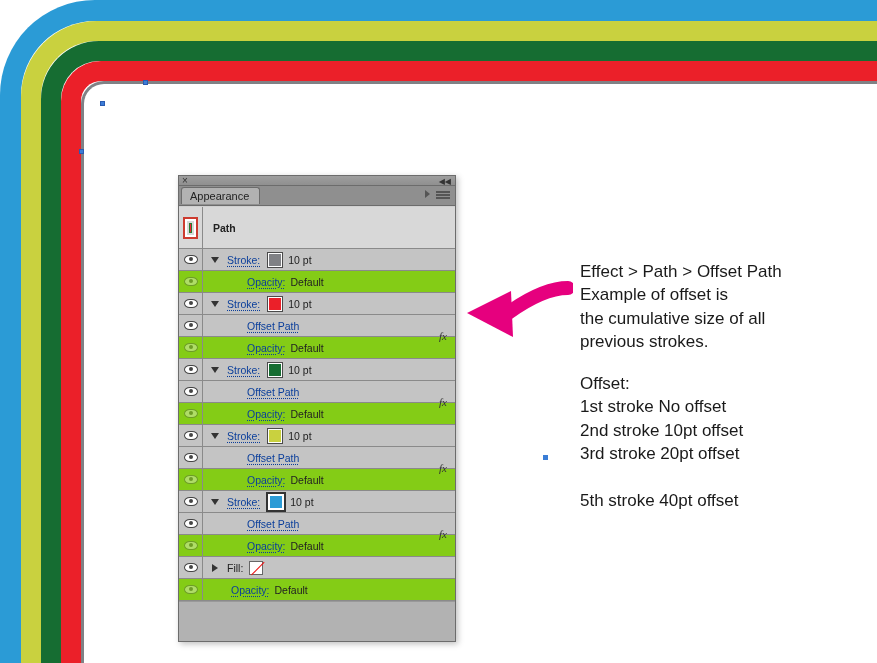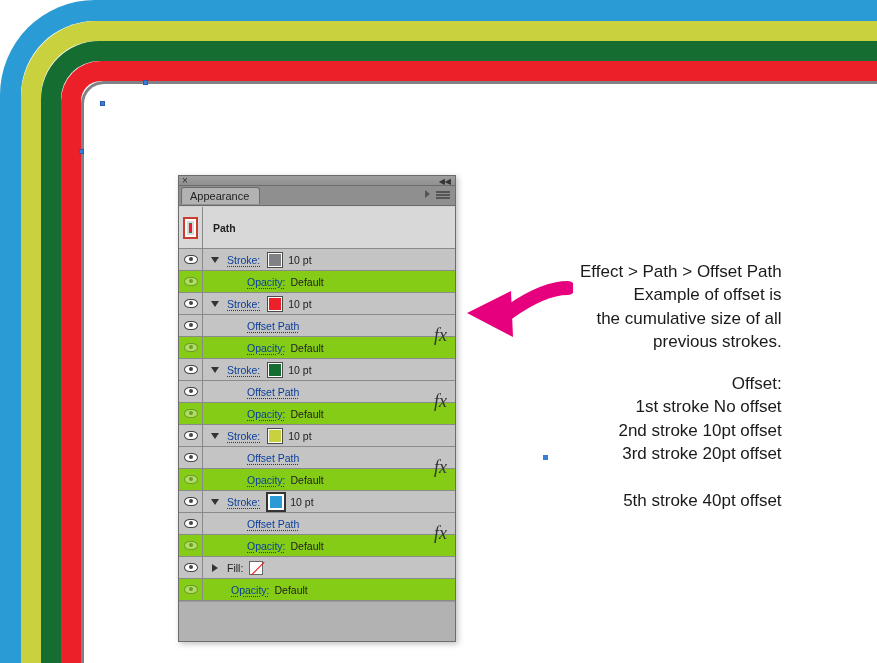--- a/index.html
+++ b/index.html
@@ -160,21 +160,21 @@
   }
   .none-swatch::after{
     content:""; position:absolute; left:-1px; top:6px;
     width:18px; height:1.4px; background:#e11; transform:rotate(-45deg);
   }
   .label-plain { color:#222; }
   .pt-val { color:#222; }
   .fx {
     margin-left:auto; margin-right:8px;
     font-style:italic; font-family: Georgia, serif;
-    color:#333; font-size:18px;margin-top:20px;
+    color:#333; font-size:11px;margin-top:20px;
   }
   .indent-1 { padding-left: 28px; }
   .indent-2 { padding-left: 44px; }
   .row .col-eye.blank { border-right:1px solid #8a8a8a;}
   .panel-footer { height:40px; background:#b2b2b2; border-top:1px solid #999;}
 
   
   .pink-arrow {
     position:absolute;
     top:273px; left:463px;
@@ -183,21 +183,21 @@
 
   
   .anno {
     position:absolute;
     top:260px; left:580px;
     font-family: "Myriad Pro","Segoe UI",Arial,sans-serif;
     font-size:17px;
     color:#1a1a1a;
     line-height:1.38;
   }
-  .anno p { margin-bottom:18px;text-align:right; }
+  .anno p { margin-bottom:18px; }
 
   .anchor-dot {
     position:absolute; width:5px; height:5px; background:#3a7dd6;
   }
 </style>
 </head>
 <body>
 
 <div class="stroke-band band-blue"></div>
 <div class="stroke-band band-yellow"></div>

